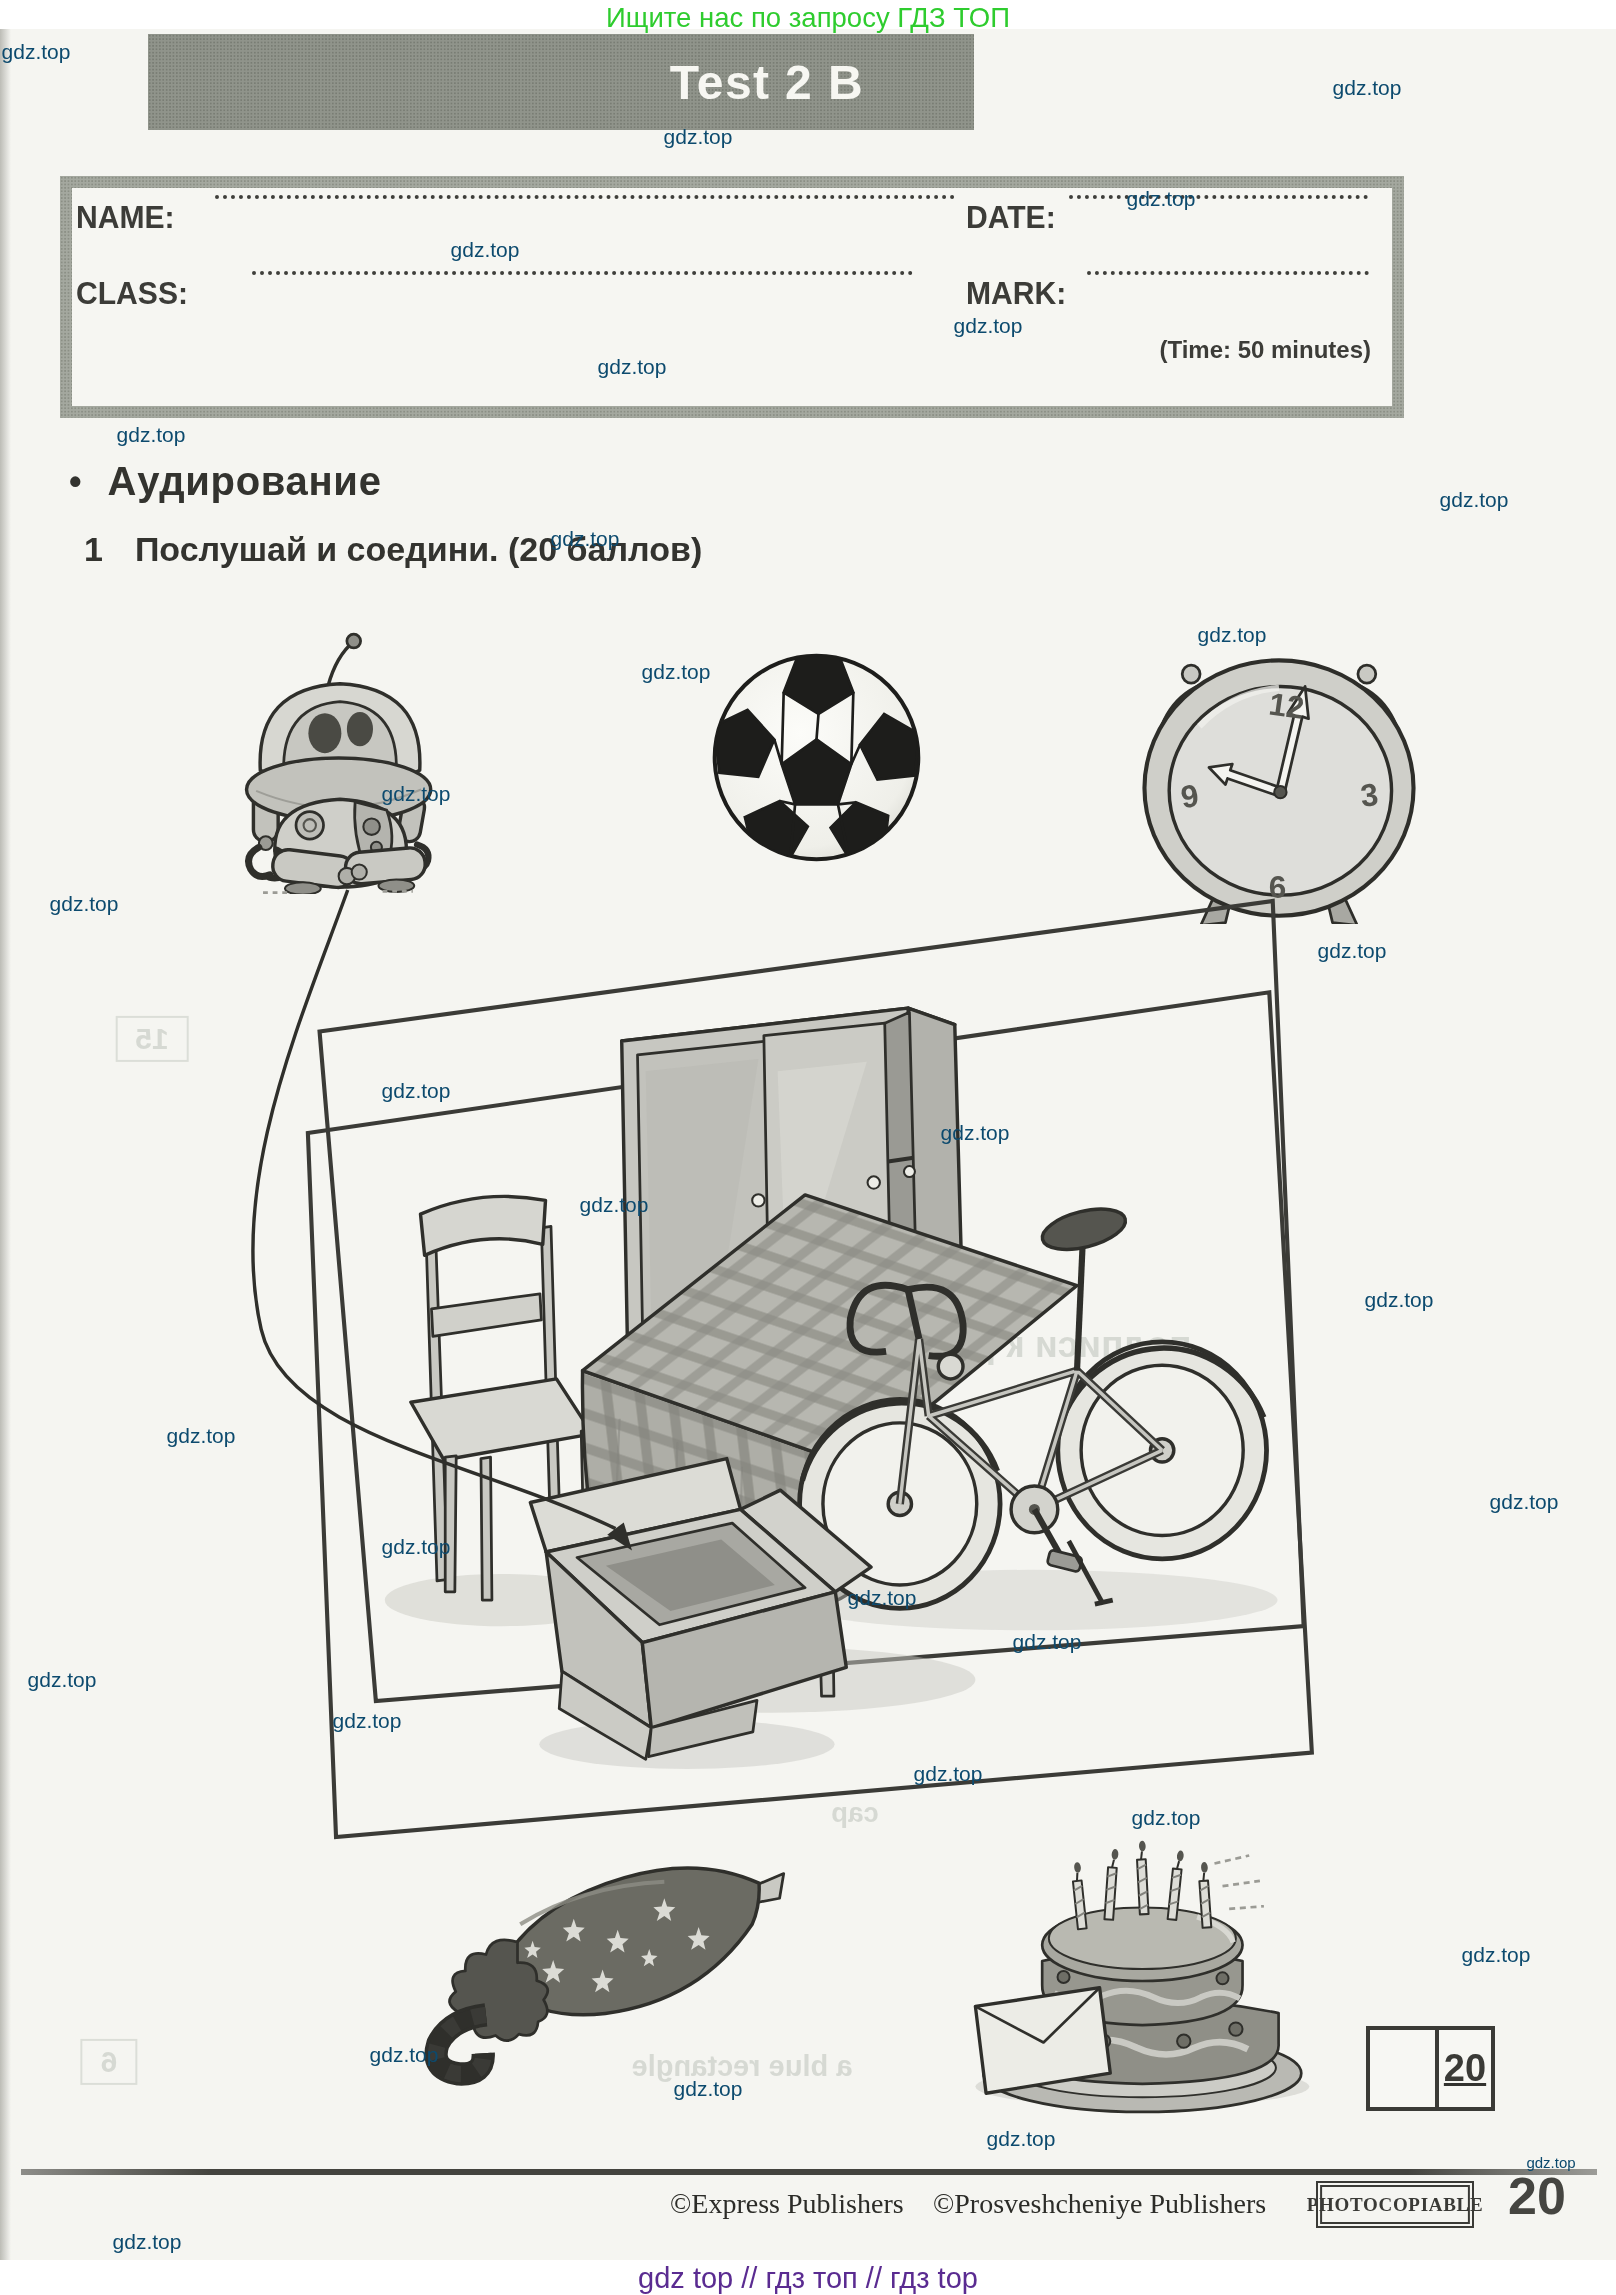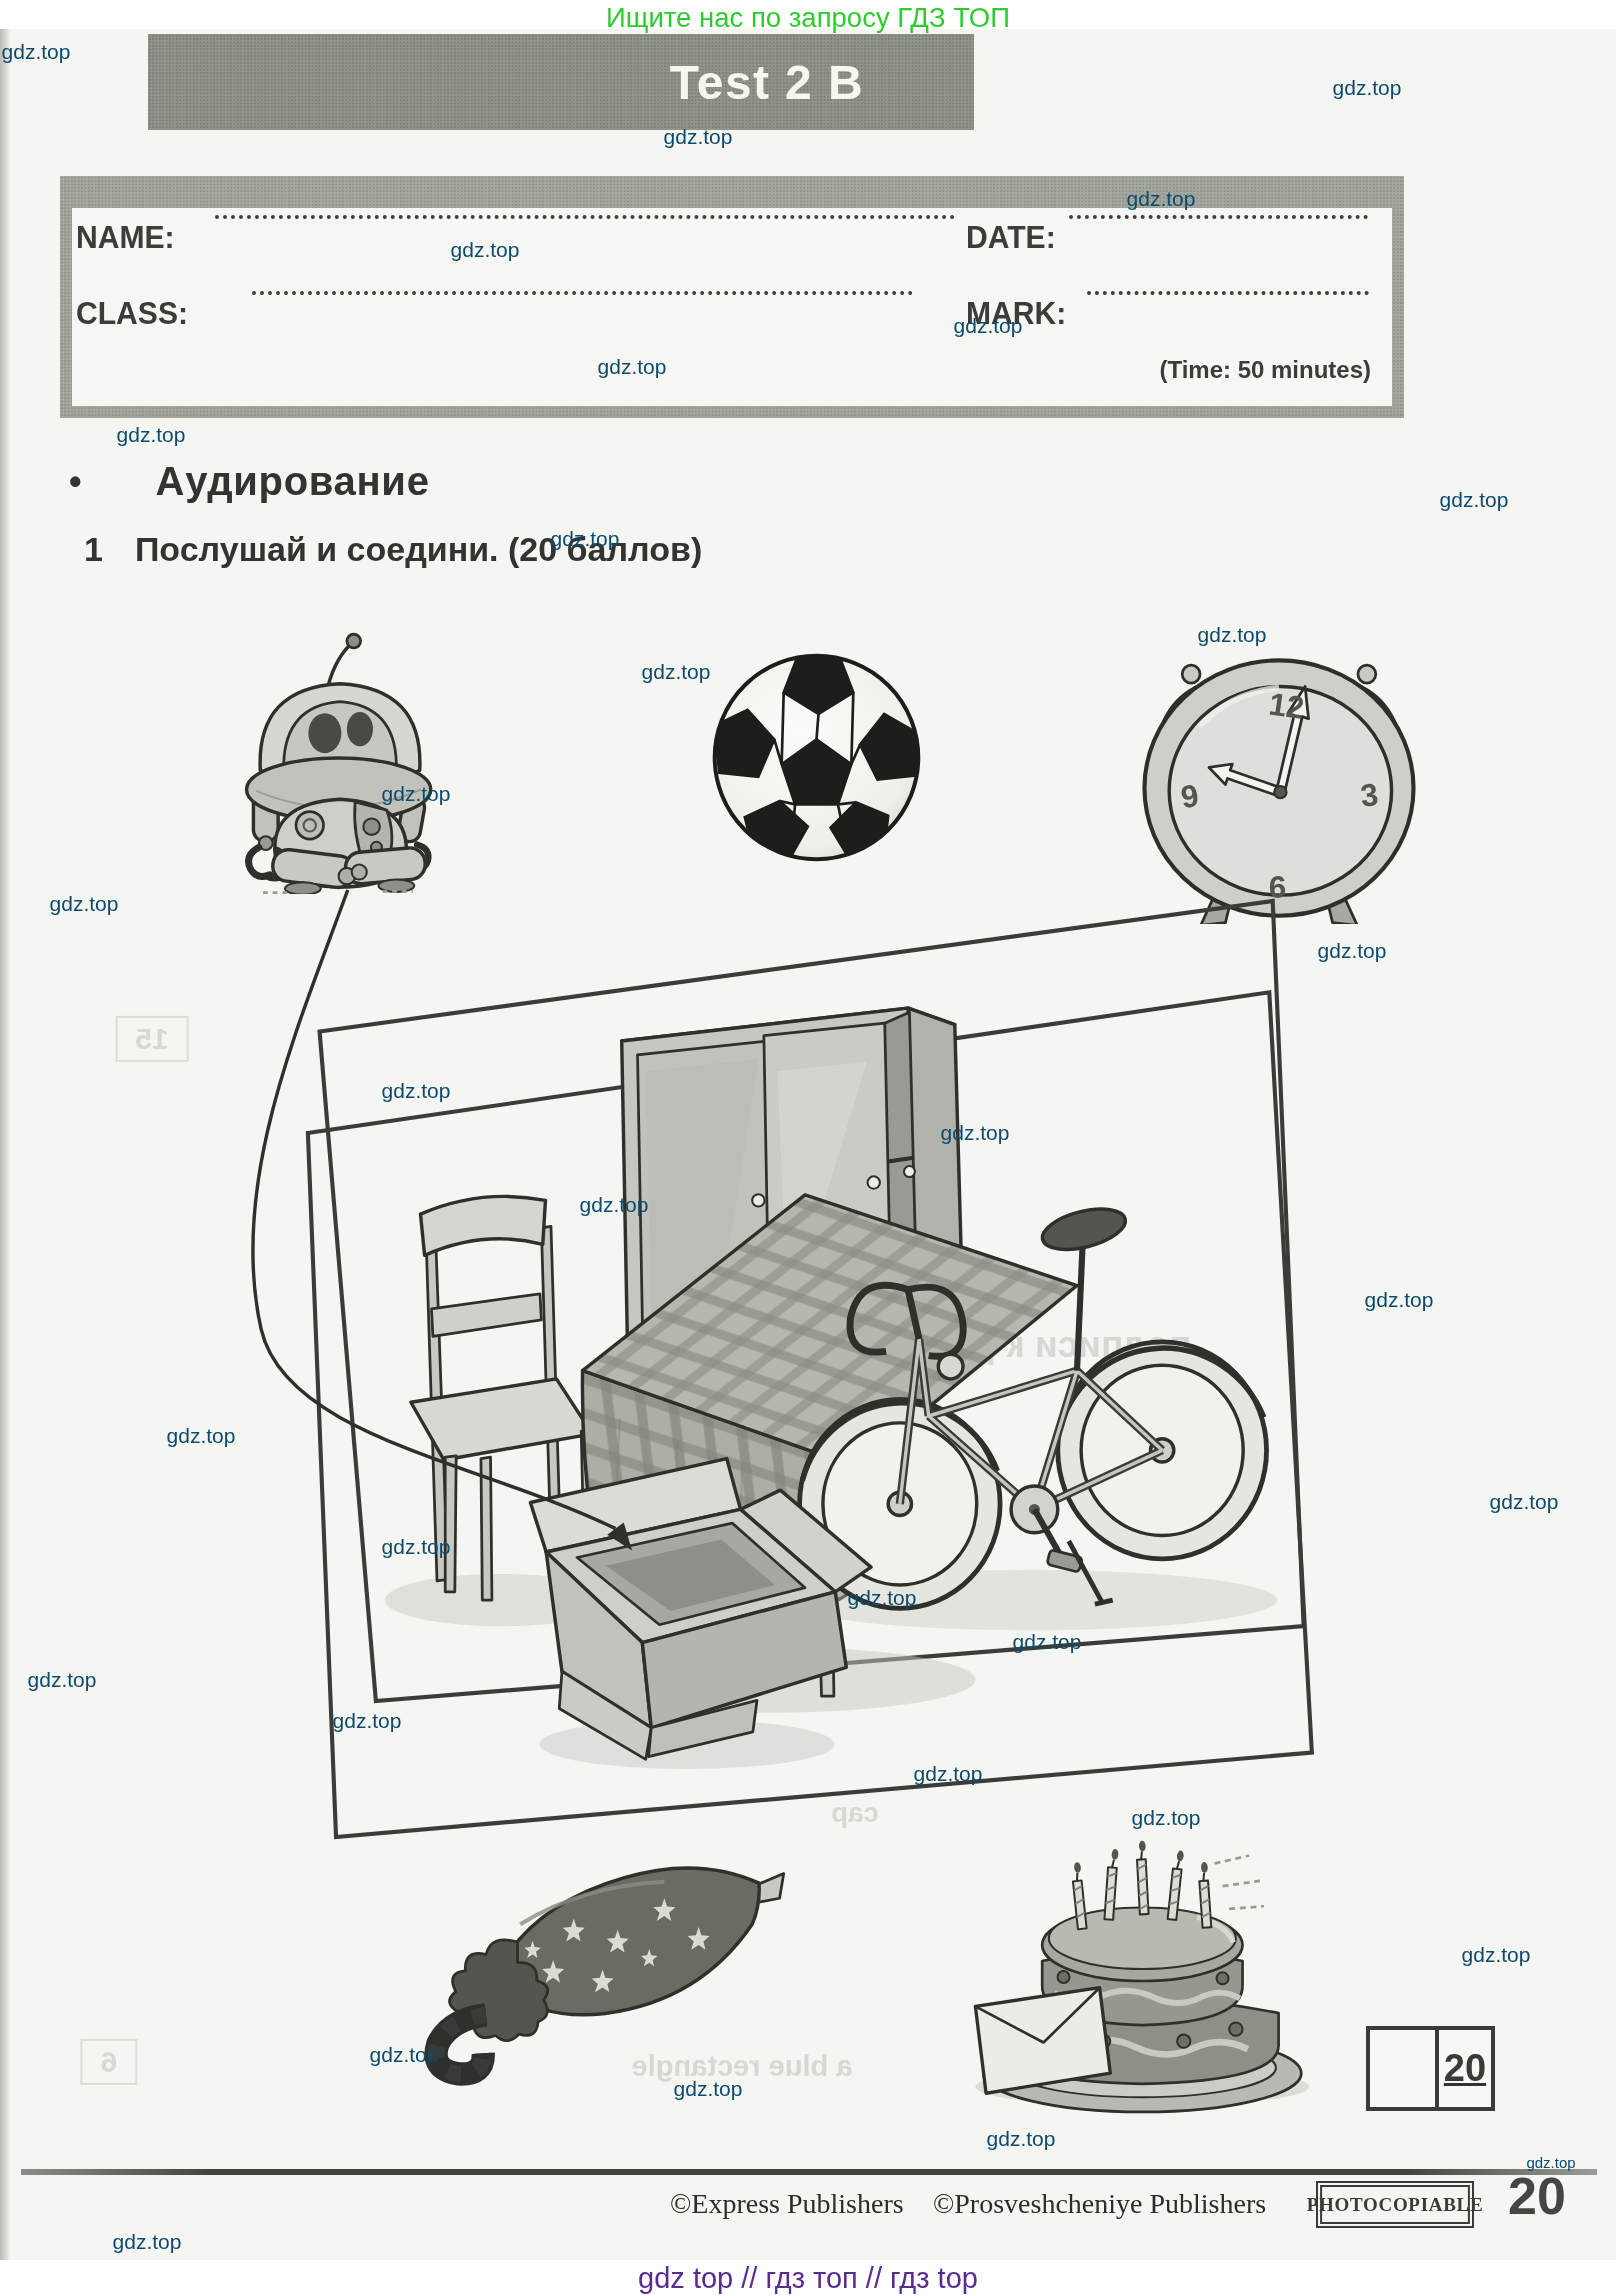--- a/index.html
+++ b/index.html
@@ -14,29 +14,29 @@
   
   .banner{position:absolute;left:148px;top:34px;width:826px;height:96px;
         background-color:#90948b;background-image:radial-gradient(#797d74 0.8px,transparent 1px);
         background-size:3.4px 3.4px;}
   .banner-title{position:absolute;right:110px;top:50%;transform:translateY(-50%);
         font-size:48px;font-weight:700;color:#f7f7f2;letter-spacing:1.4px;white-space:nowrap;}
   
   .form-frame{position:absolute;left:60px;top:176px;width:1344px;height:242px;
         background-color:#a4a89f;background-image:radial-gradient(#8b8f85 0.8px,transparent 1px);
         background-size:3.4px 3.4px;}
-  .form-inner{position:absolute;left:12.4px;top:12.4px;right:12.4px;bottom:12.4px;background:#f6f6f2;margin-top:20px;}
+  .form-inner{position:absolute;left:12.4px;top:12.4px;right:12.4px;bottom:12.4px;background:#f6f6f2;}
   .form-label{position:absolute;font-size:32px;font-weight:700;color:#3c3c38;
         transform:scaleX(.94);transform-origin:left;white-space:nowrap;}
   .dotline{position:absolute;height:6.9px;border-bottom:4.8px dotted #3f3f3b;}
   .time-note{position:absolute;right:20.6px;top:148px;font-size:24px;font-weight:700;color:#3c3c38;white-space:nowrap;}
   
   .section-head{position:absolute;left:69px;top:459px;display:flex;align-items:center;}
   .bullet{font-size:36px;font-weight:700;margin-right:26px;line-height:1;}
-  .section-title{font-size:40px;font-weight:700;letter-spacing:0.7px;margin-left:48px;}
+  .section-title{font-size:40px;font-weight:700;letter-spacing:0.7px;}
   .task-line{position:absolute;left:84px;top:530px;display:flex;font-size:34px;font-weight:700;}
   .task-num{margin-right:32px;}
   
   .img{position:absolute;}
   
   .score-box{position:absolute;left:1366px;top:2026px;width:121px;height:77px;
         border:4.8px solid #3a3a36;background:#f7f7f3;display:flex;text-decoration:underline;}
   .score-cell-left{width:65px;border-right:4.8px solid #3a3a36;}
   .score-cell-right{flex:1;display:flex;align-items:center;justify-content:center;
         font-size:38px;font-weight:700;color:#3a3a36;}

